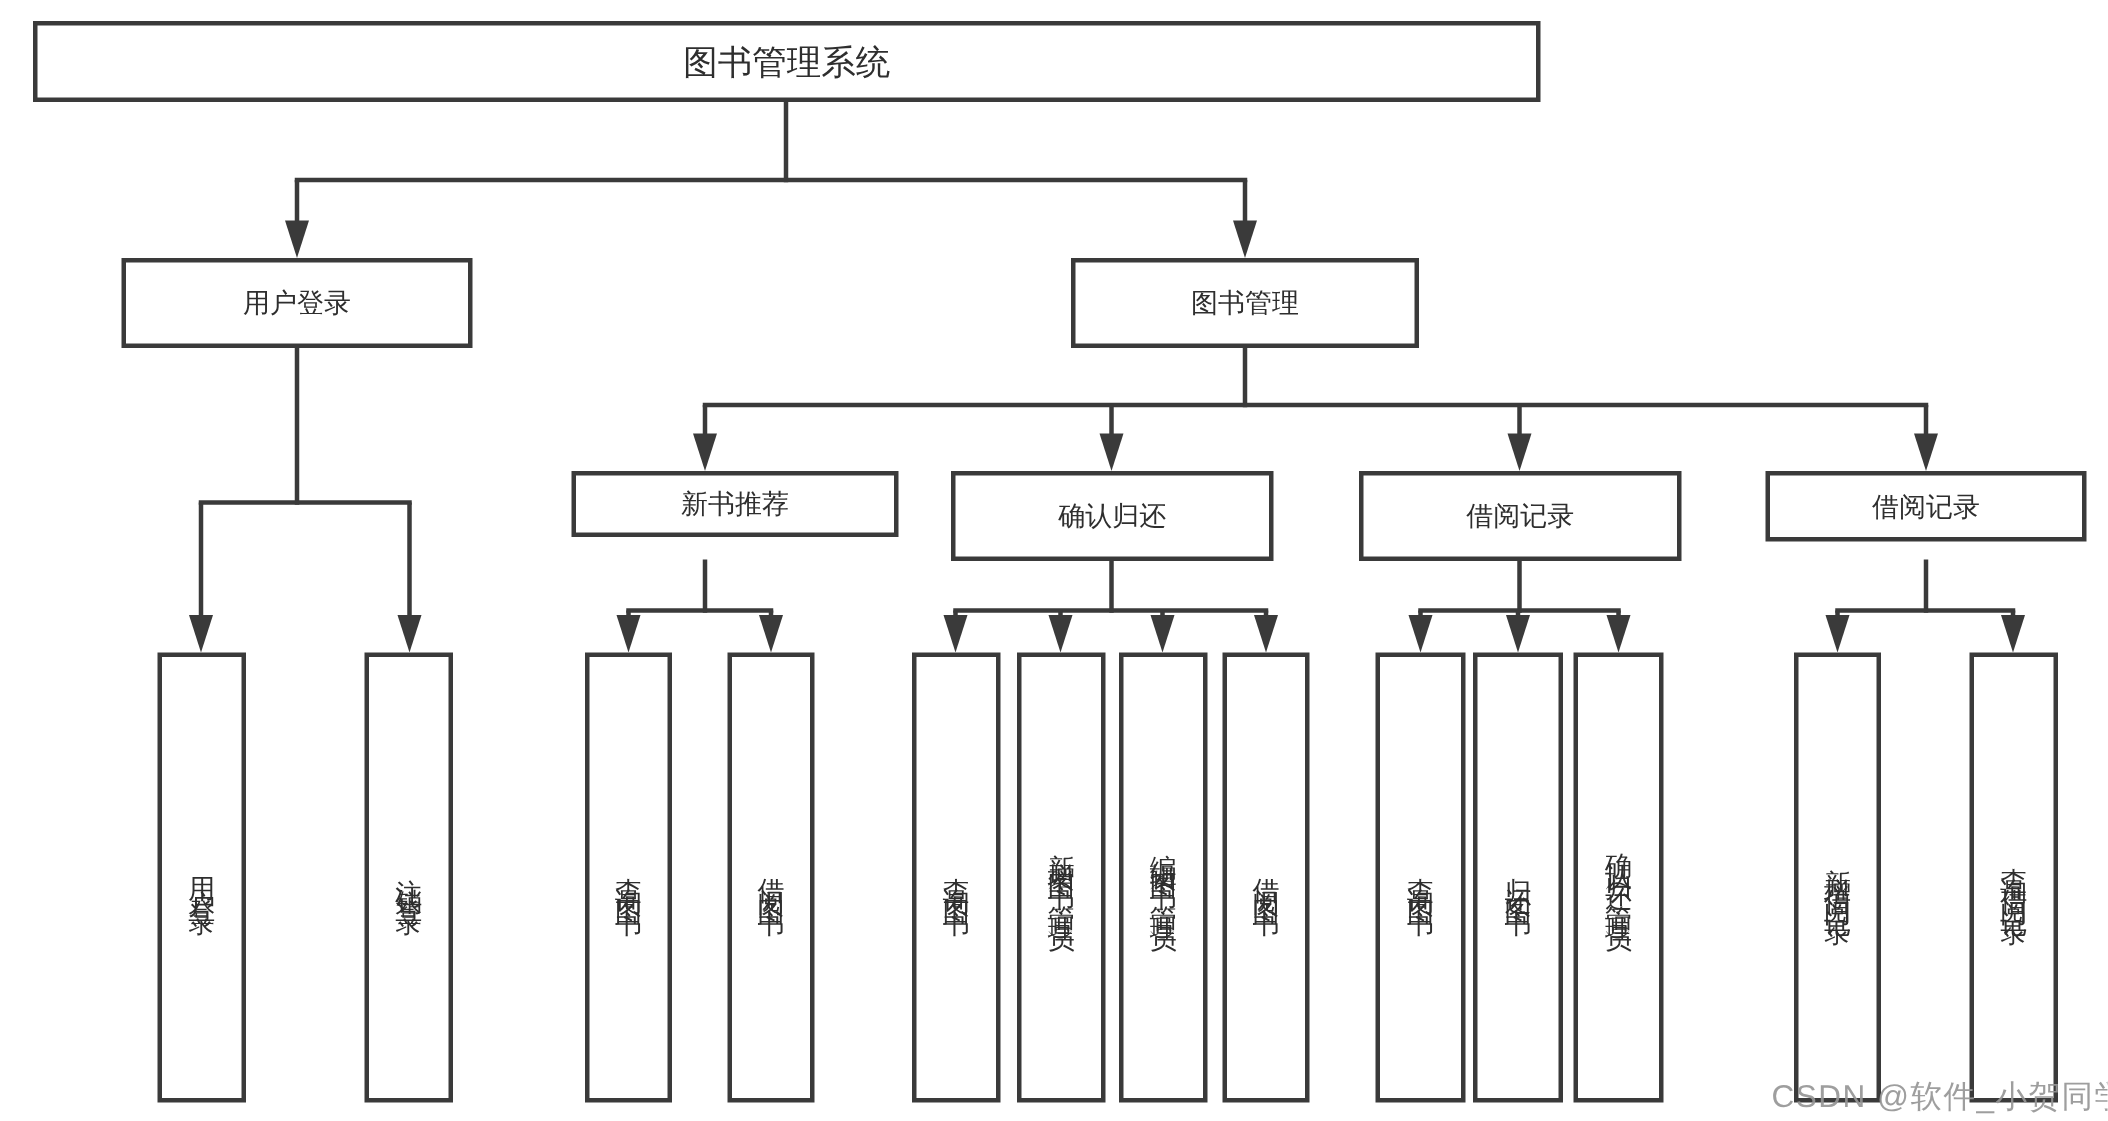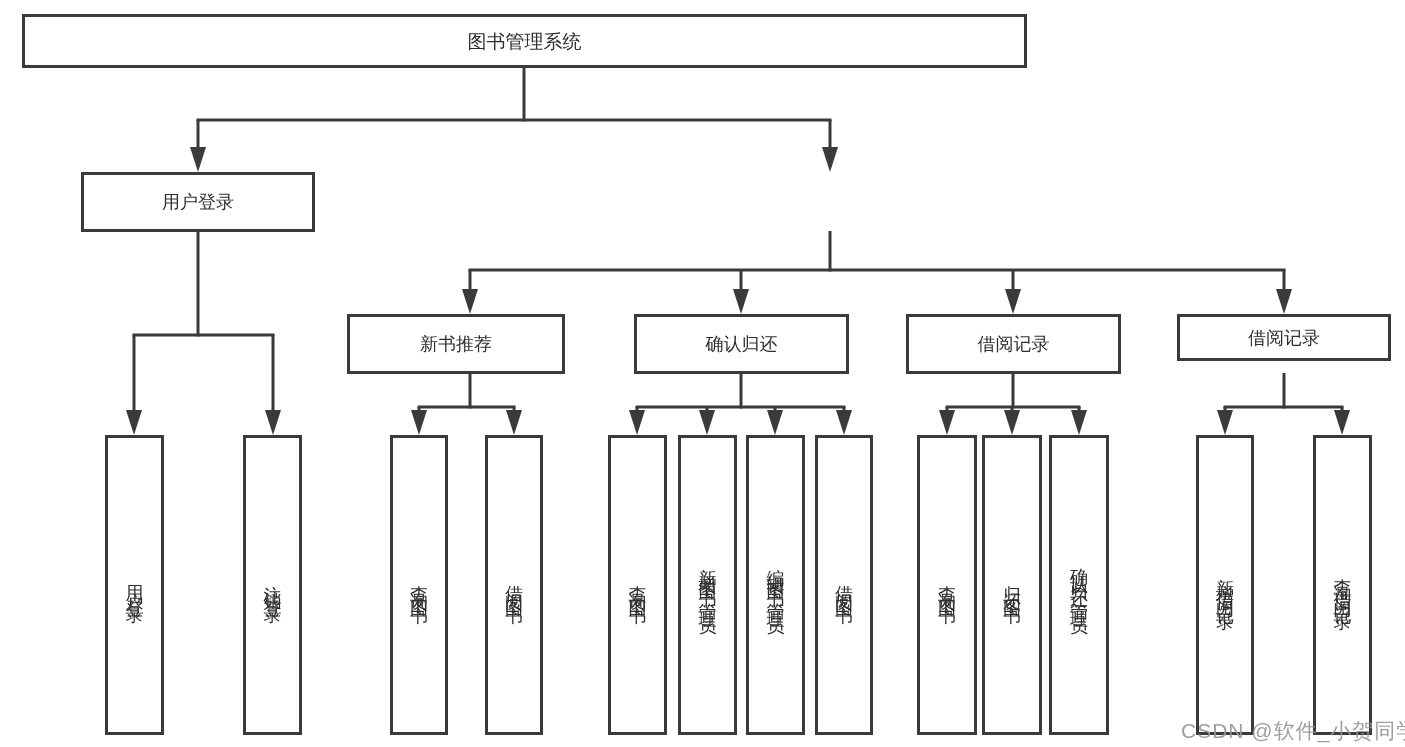--- a/index.html
+++ b/index.html
@@ -3,21 +3,21 @@
 <meta charset="utf-8">
 <style>
   html,body{margin:0;padding:0;background:#ffffff;}
   body{width:1405px;height:747px;position:relative;overflow:hidden;
        font-family:"Liberation Sans","DejaVu Sans",sans-serif;}
   .canvas{position:absolute;inset:0;}
   .connectors{position:absolute;left:0;top:0;z-index:1;}
   .node{position:absolute;box-sizing:border-box;border:3px solid #3a3a3a;background:#ffffff;
         display:flex;align-items:center;justify-content:center;color:#2e2e2e;
         font-size:18px;line-height:1;z-index:2;white-space:nowrap;}
-  .node.root{font-size:19px;}
+  .node.root{font-size:23px;}
   .node.v{writing-mode:vertical-rl;text-orientation:mixed;letter-spacing:7px;
           font-size:18px;white-space:normal;}
   .watermark{position:absolute;left:1181px;top:717px;z-index:5;
              font-size:21px;color:rgba(150,150,150,0.92);letter-spacing:1px;
              white-space:nowrap;}
 </style>
 </head>
 <body>
 
 <div class="canvas">
@@ -84,22 +84,23 @@
       <polygon points="1004,410 1020,410 1012,435"></polygon>
       <polygon points="1071,410 1087,410 1079,435"></polygon>
       <polygon points="1217,410 1233,410 1225,435"></polygon>
       <polygon points="1334,410 1350,410 1342,435"></polygon>
     </g>
   </svg>
 
   <div class="node root" style="left:22px;top:14px;width:1005px;height:54px">图书管理系统</div>
 
   <div class="node" style="left:81px;top:172px;width:234px;height:60px">用户登录</div>
+  <div class="node" style="left:714px;top:172px;width:232px;height:60px">图书管理</div>
 
-  <div class="node" style="left:347px;top:314px;width:218px;height:60px">新书推荐</div>
+  <div class="node" style="left:381px;top:314px;width:218px;height:44px">新书推荐</div>
   <div class="node" style="left:634px;top:314px;width:215px;height:60px">确认归还</div>
   <div class="node" style="left:906px;top:314px;width:215px;height:60px">借阅记录</div>
   <div class="node" style="left:1177px;top:314px;width:214px;height:47px">借阅记录</div>
 
   <div class="node v" style="left:105px;top:435px;width:59px;height:300px">用户登录</div>
   <div class="node v" style="left:243px;top:435px;width:59px;height:300px">注销登录</div>
 
   <div class="node v" style="left:390px;top:435px;width:58px;height:300px">查询图书</div>
   <div class="node v" style="left:485px;top:435px;width:58px;height:300px">借阅图书</div>
 

